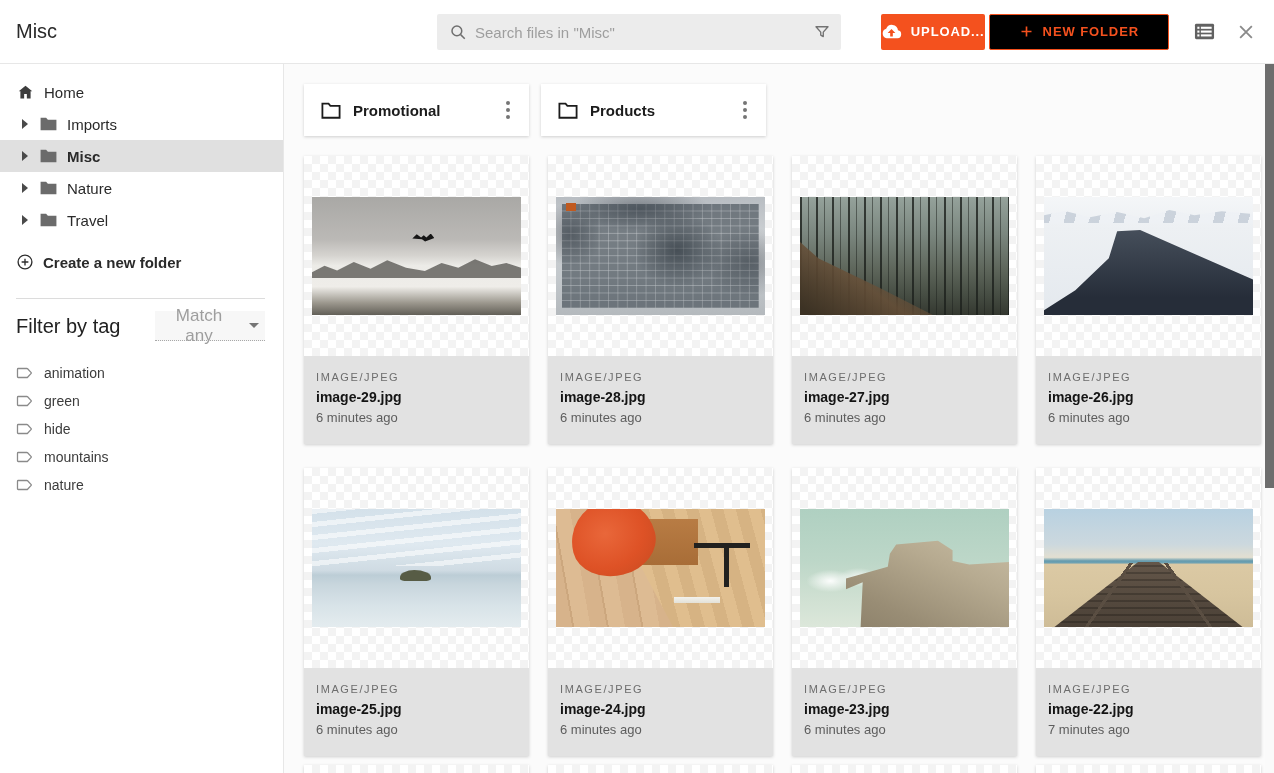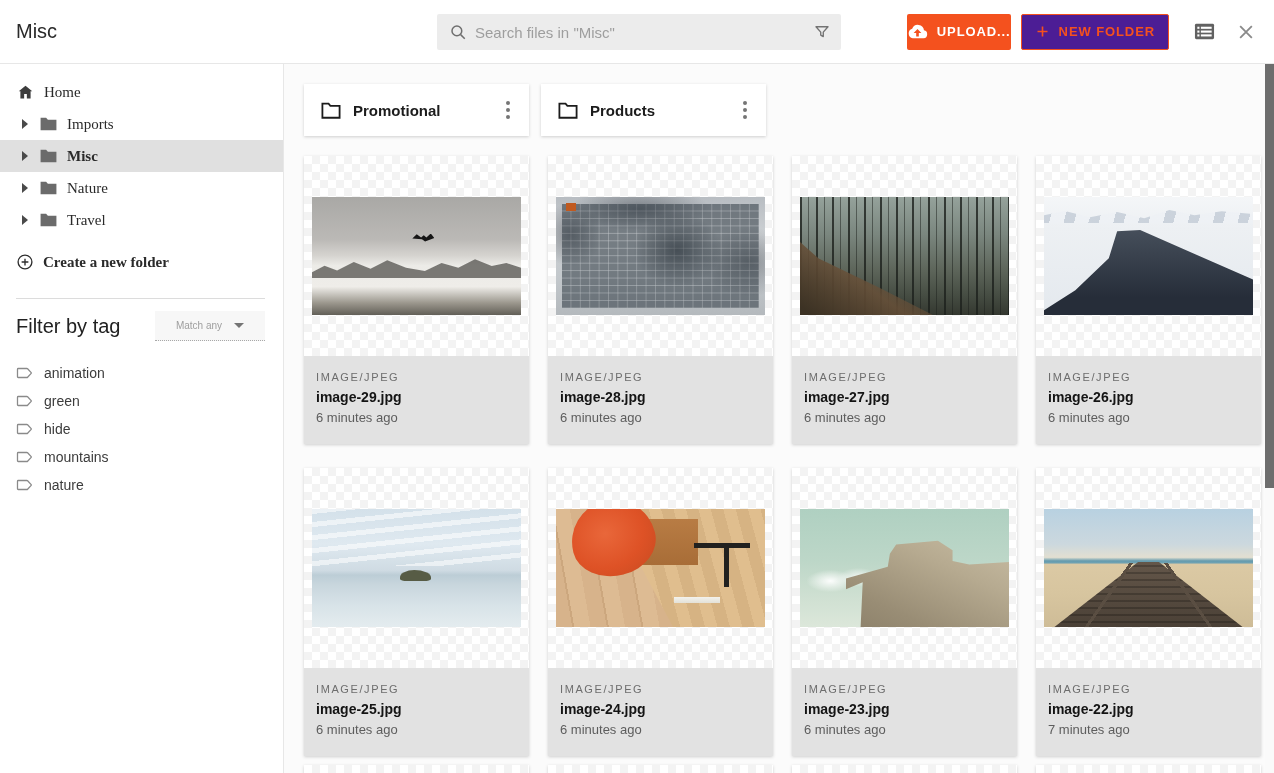--- a/index.html
+++ b/index.html
@@ -28,43 +28,43 @@
   .search input {
     flex:1; min-width:0; border:none; background:transparent; outline:none;
     font-family:"Liberation Sans",sans-serif; font-size:15px; color:#333; padding:0 8px;
   }
   .search input::placeholder { color:#9e9e9e; }
   .icon-btn { background:none; border:none; padding:2px; cursor:pointer; display:flex; align-items:center; }
   .btn { height:36px; border-radius:2px; font-family:"Liberation Sans",sans-serif;
          font-size:13px; font-weight:700; letter-spacing:.9px; cursor:pointer;
          display:flex; align-items:center; gap:9px; }
   .btn-upload { margin-left:auto; background:var(--accent); color:#fff; border:none; padding:0 0; }
-  .btn-newfolder { margin-left:10px; background:#4c1d95; color:var(--accent);
-                   border:1px solid var(--accent); padding:0 13px; }
+  .btn-newfolder { margin-left:4px; background:#000000; color:var(--accent);
+                   border:1px solid var(--accent); padding:0 29px; }
   .list-btn { margin-left:22px; }
   .close-btn { margin-left:16px; }
 
   
   .main { flex:1; display:flex; min-height:0; }
 
   
   .sidebar { width:284px; flex:none; border-right:1px solid #e7e7e7; padding-top:12px; background:#fff; }
   .nav-row { height:32px; display:flex; align-items:center; gap:9px;
-             font-size:15px; color:#2a2a2a; padding-left:16px; cursor:pointer;font-family:Liberation Serif, serif; }
+             font-size:15px; color:#2a2a2a; padding-left:16px; cursor:pointer; }
   .tree-row { padding-left:22px; }
   .caret { width:0; height:0; border-left:6px solid #4a4a4a;
            border-top:5px solid transparent; border-bottom:5px solid transparent; margin-right:2px; }
   .tree-row.selected { background:#e0e0e0; }
   .tree-row.selected .tree-label { font-weight:700; }
   .create-row { margin-top:10px; font-weight:700; }
   .side-divider { border:none; border-top:1px solid #dcdcdc; margin:20px 18px 0 16px; }
   .filter-head { display:flex; align-items:center; justify-content:space-between;
                  padding:0 18px 0 16px; margin-top:12px; }
   .filter-title { font-size:20px; color:#222; }
-  .match-select { width:110px; height:30px; background:#f7f7f7; color:#9e9e9e; font-size:10px;
+  .match-select { width:110px; height:30px; background:#f7f7f7; color:#9e9e9e; font-size:17px;
                   display:flex; align-items:center; justify-content:center; gap:12px;
                   border:none; border-bottom:1px dotted #a8a8a8; cursor:pointer;
                   font-family:"Liberation Sans",sans-serif; }
   .select-caret { width:0; height:0; border-top:5px solid #757575;
                   border-left:5px solid transparent; border-right:5px solid transparent; }
   .tags { margin-top:18px; }
   .tag-row { height:28px; display:flex; align-items:center; gap:10px;
              padding-left:16px; font-size:14px; color:#3c3c3c; cursor:pointer; }
 
   

